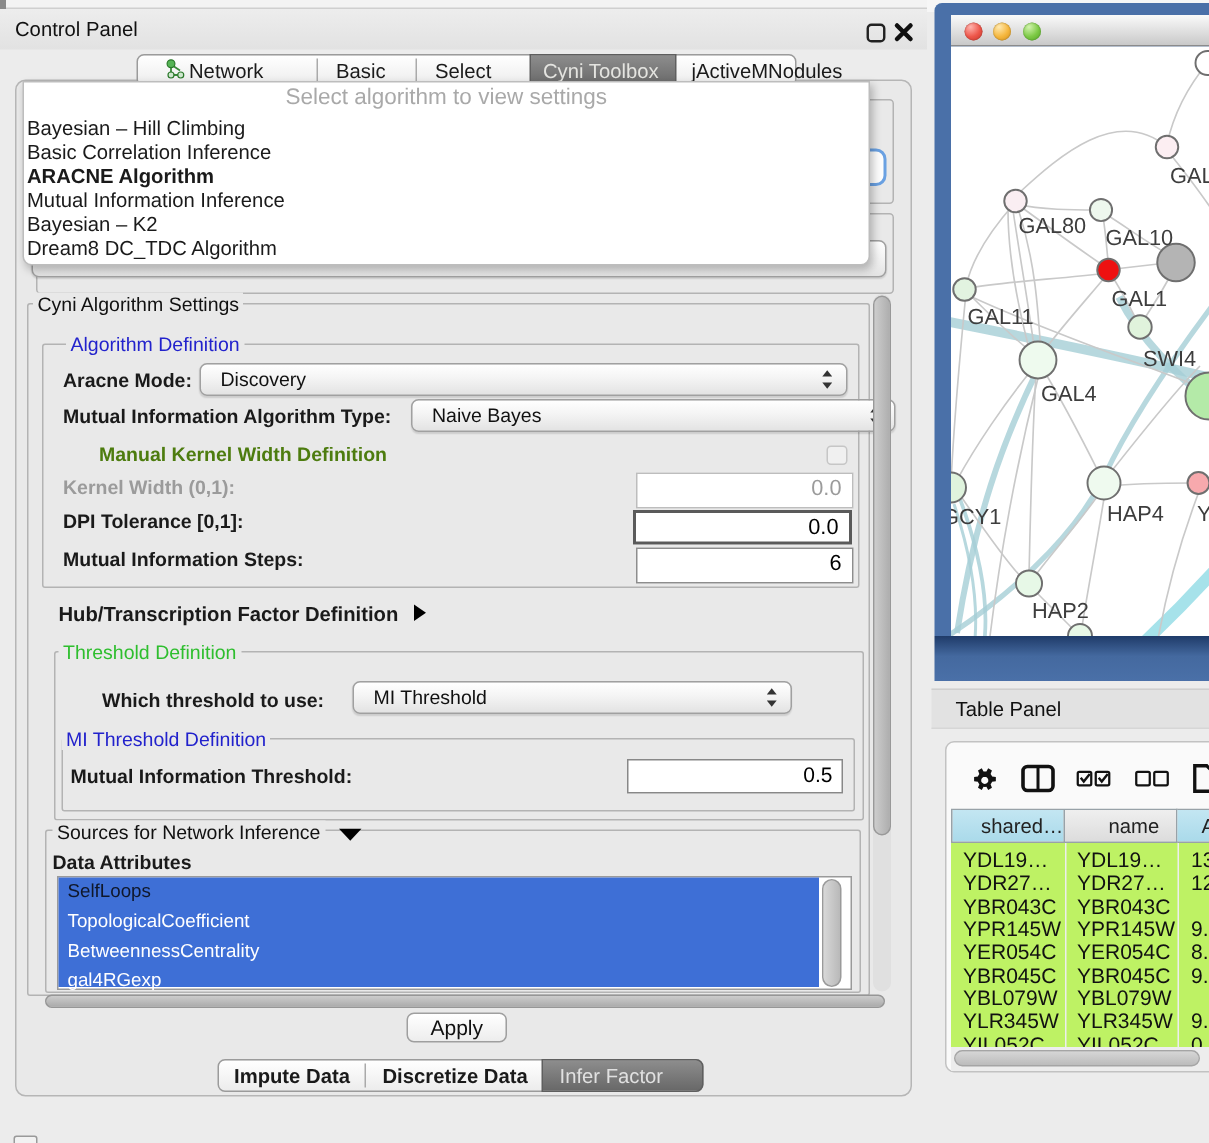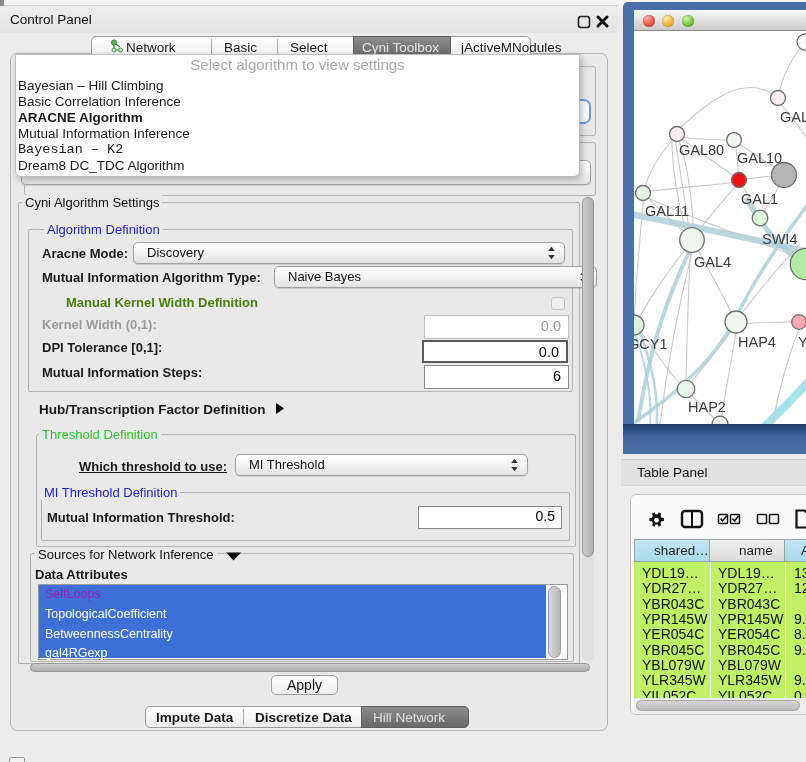--- a/index.html
+++ b/index.html
@@ -77,21 +77,21 @@
 <div class="field" style="left:422px;top:340px;width:135px;height:17px;border:2px solid #5a5a5a;color:#000;padding:2px 7px 0 0;font-size:14.5px;">0.0</div>
 <div class="lbl bold" style="left:42px;top:365px;">Mutual Information Steps:</div>
 <div class="field" style="left:424px;top:365px;width:136px;height:20px;border:1px solid #8d8d8d;color:#000;padding:2px 7px 0 0;font-size:14.5px;">6</div>
 <div class="lbl bold" style="left:39px;top:402px;font-size:13.5px;">Hub/Transcription Factor Definition</div>
 <svg class="abs" style="left:274px;top:402px;" width="12" height="13">
     <path d="M2 1 L10 6.5 L2 12 Z" fill="#000"></path>
   </svg>
 
 <div class="gbox" style="left:36px;top:434px;width:538px;height:111px;"></div>
 <div class="gtitle" style="left:39px;top:427px;color:#2ebe2e;">Threshold Definition</div>
-<div class="lbl bold" style="left:79px;top:459px;text-decoration:underline;">Which threshold to use:</div>
+<div class="lbl bold" style="left:68px;top:459px;">Which threshold to use:</div>
 <div class="combo" style="left:235px;top:454px;width:291px;height:20px;">
     <span class="ct">MI Threshold</span>
     <svg class="updn" style="right:8px;top:3px;" viewBox="0 0 9 14">
       <path d="M1.2 5 L4.5 0.8 L7.8 5 Z" fill="#333"></path>
       <path d="M1.2 9 L4.5 13.2 L7.8 9 Z" fill="#333"></path>
     </svg>
   </div>
 
 <div class="gbox" style="left:41px;top:492px;width:527px;height:47px;"></div>
 <div class="gtitle" style="left:41px;top:485px;color:#2222cc;">MI Threshold Definition</div>
@@ -100,49 +100,49 @@
 
 <div class="gbox" style="left:30px;top:553px;width:542px;height:107px;"></div>
 <div class="gtitle" style="left:35px;top:547px;color:#111;">Sources for Network Inference</div>
 <svg class="abs" style="left:225px;top:551px;" width="17" height="11">
     <path d="M1 1.5 L16 1.5 L8.5 9.5 Z" fill="#000"></path>
   </svg>
 <div class="lbl bold" style="left:35px;top:567px;">Data Attributes</div>
 
 <div class="abs" style="left:38px;top:584px;width:530px;height:76px;background:#fff;border:1px solid #9a9a9a;box-sizing:border-box;"></div>
 <div class="abs" style="left:39px;top:585px;width:507px;height:73px;background:#3e6fd6;"></div>
-<div class="lbl" style="left:45px;top:587px;color:#a21caf;font-size:12.5px;">SelfLoops</div>
+<div class="lbl" style="left:45px;top:587px;color:#0f172a;font-size:12.5px;">SelfLoops</div>
 <div class="lbl" style="left:45px;top:607px;color:#fff;font-size:12.5px;">TopologicalCoefficient</div>
 <div class="lbl" style="left:45px;top:627px;color:#fff;font-size:12.5px;">BetweennessCentrality</div>
 <div class="lbl" style="left:45px;top:646px;color:#fff;font-size:12.5px;">gal4RGexp</div>
 <div class="abs" style="left:548px;top:586px;width:13px;height:72px;background:linear-gradient(90deg,#d8d8d8,#b9b9b9);border:1px solid #9a9a9a;border-radius:7px;box-sizing:border-box;"></div>
 
 <div class="abs" style="left:30px;top:663px;width:560px;height:9px;background:linear-gradient(#cccccc,#ababab);border:1px solid #969696;border-radius:5px;box-sizing:border-box;"></div>
 
 <div class="abs" style="left:582px;top:196px;width:12px;height:465px;background:#e0e0e0;border-radius:6px;"></div>
 <div class="abs" style="left:582px;top:197px;width:12px;height:360px;background:linear-gradient(90deg,#cdcdcd,#aeaeae);border:1px solid #999;border-radius:6px;box-sizing:border-box;"></div>
 
 <div class="abs" style="left:271px;top:675px;width:67px;height:20px;background:linear-gradient(#ffffff,#ededed);border:1px solid #9f9f9f;border-radius:5px;box-sizing:border-box;text-align:center;font-size:14px;color:#111;padding-top:1px;">Apply</div>
 
 <div class="abs" style="left:145px;top:706px;width:324px;height:22px;border:1px solid #9b9b9b;border-radius:5px;background:linear-gradient(#ffffff,#ececec);box-sizing:border-box;"></div>
 <div class="abs" style="left:361px;top:706px;width:108px;height:22px;background:linear-gradient(#8d8d8d,#686868);border:1px solid #5f5f5f;border-radius:0 5px 5px 0;box-sizing:border-box;"></div>
 <div class="abs" style="left:243px;top:709px;width:1px;height:16px;background:#aaa;"></div>
 <div class="lbl bold" style="left:156px;top:710px;font-size:13.5px;">Impute Data</div>
 <div class="lbl bold" style="left:255px;top:710px;font-size:13.5px;">Discretize Data</div>
-<div class="lbl" style="left:373px;top:710px;font-size:13.5px;color:#e0e0e0;">Hill Network</div>
+<div class="lbl" style="left:373px;top:710px;font-size:13.5px;color:#e0e0e0;">Infer Factor</div>
 
 <div class="abs" style="left:9px;top:757px;width:14px;height:10px;background:#f2f2f2;border:1px solid #9a9a9a;border-radius:2px;"></div>
 
 <div class="abs" style="left:15px;top:54px;width:565px;height:123px;background:#fff;border:1px solid #bdbdbd;border-radius:0 0 6px 6px;box-shadow:2px 3px 6px rgba(0,0,0,0.25);box-sizing:border-box;"></div>
 <div class="abs" style="left:15px;top:56px;width:565px;text-align:center;font-size:15px;color:#a9a9a9;">Select algorithm to view settings</div>
 <div class="lbl" style="left:18px;top:78px;font-size:13.5px;">Bayesian – Hill Climbing</div>
 <div class="lbl" style="left:18px;top:94px;font-size:13.5px;">Basic Correlation Inference</div>
 <div class="lbl bold" style="left:18px;top:110px;font-size:13.5px;">ARACNE Algorithm</div>
 <div class="lbl" style="left:18px;top:126px;font-size:13.5px;">Mutual Information Inference</div>
-<div class="lbl" style="left:18px;top:142px;font-size:13.5px;font-family:Liberation Mono, monospace;">Bayesian – K2</div>
+<div class="lbl" style="left:18px;top:142px;font-size:13.5px;">Bayesian – K2</div>
 <div class="lbl" style="left:18px;top:158px;font-size:13.5px;">Dream8 DC_TDC Algorithm</div>
 
 <div class="abs" style="left:618px;top:0;width:188px;height:762px;background:#ececec;"></div>
 <div class="abs" style="left:618px;top:0;width:188px;height:8px;background:#f6f6f6;"></div>
 <div class="abs" style="left:623px;top:2px;width:183px;height:422px;background:#4a70a8;border-radius:5px 0 0 0;"></div>
 <div class="abs" style="left:623px;top:424px;width:183px;height:30px;background:linear-gradient(#1f3b69,#44699f 45%,#4a70a8);"></div>
 <div class="abs" style="left:634px;top:10px;width:172px;height:21px;background:linear-gradient(#fafafa,#c9c9c9);border-bottom:1px solid #8b8b8b;box-sizing:border-box;"></div>
 <div class="abs" style="left:643px;top:15px;width:12px;height:12px;border-radius:50%;background:radial-gradient(circle at 4px 3px,#ffb3ad,#ed5549 55%,#c33a30);box-shadow:inset 0 0 1px #8a2a22;"></div>
 <div class="abs" style="left:662px;top:15px;width:12px;height:12px;border-radius:50%;background:radial-gradient(circle at 4px 3px,#ffe9b0,#f5b63c 55%,#cf8f22);box-shadow:inset 0 0 1px #8f6410;"></div>
 <div class="abs" style="left:682px;top:15px;width:12px;height:12px;border-radius:50%;background:radial-gradient(circle at 4px 3px,#d2f3ae,#7cc944 55%,#55a32a);box-shadow:inset 0 0 1px #3c7a18;"></div>

